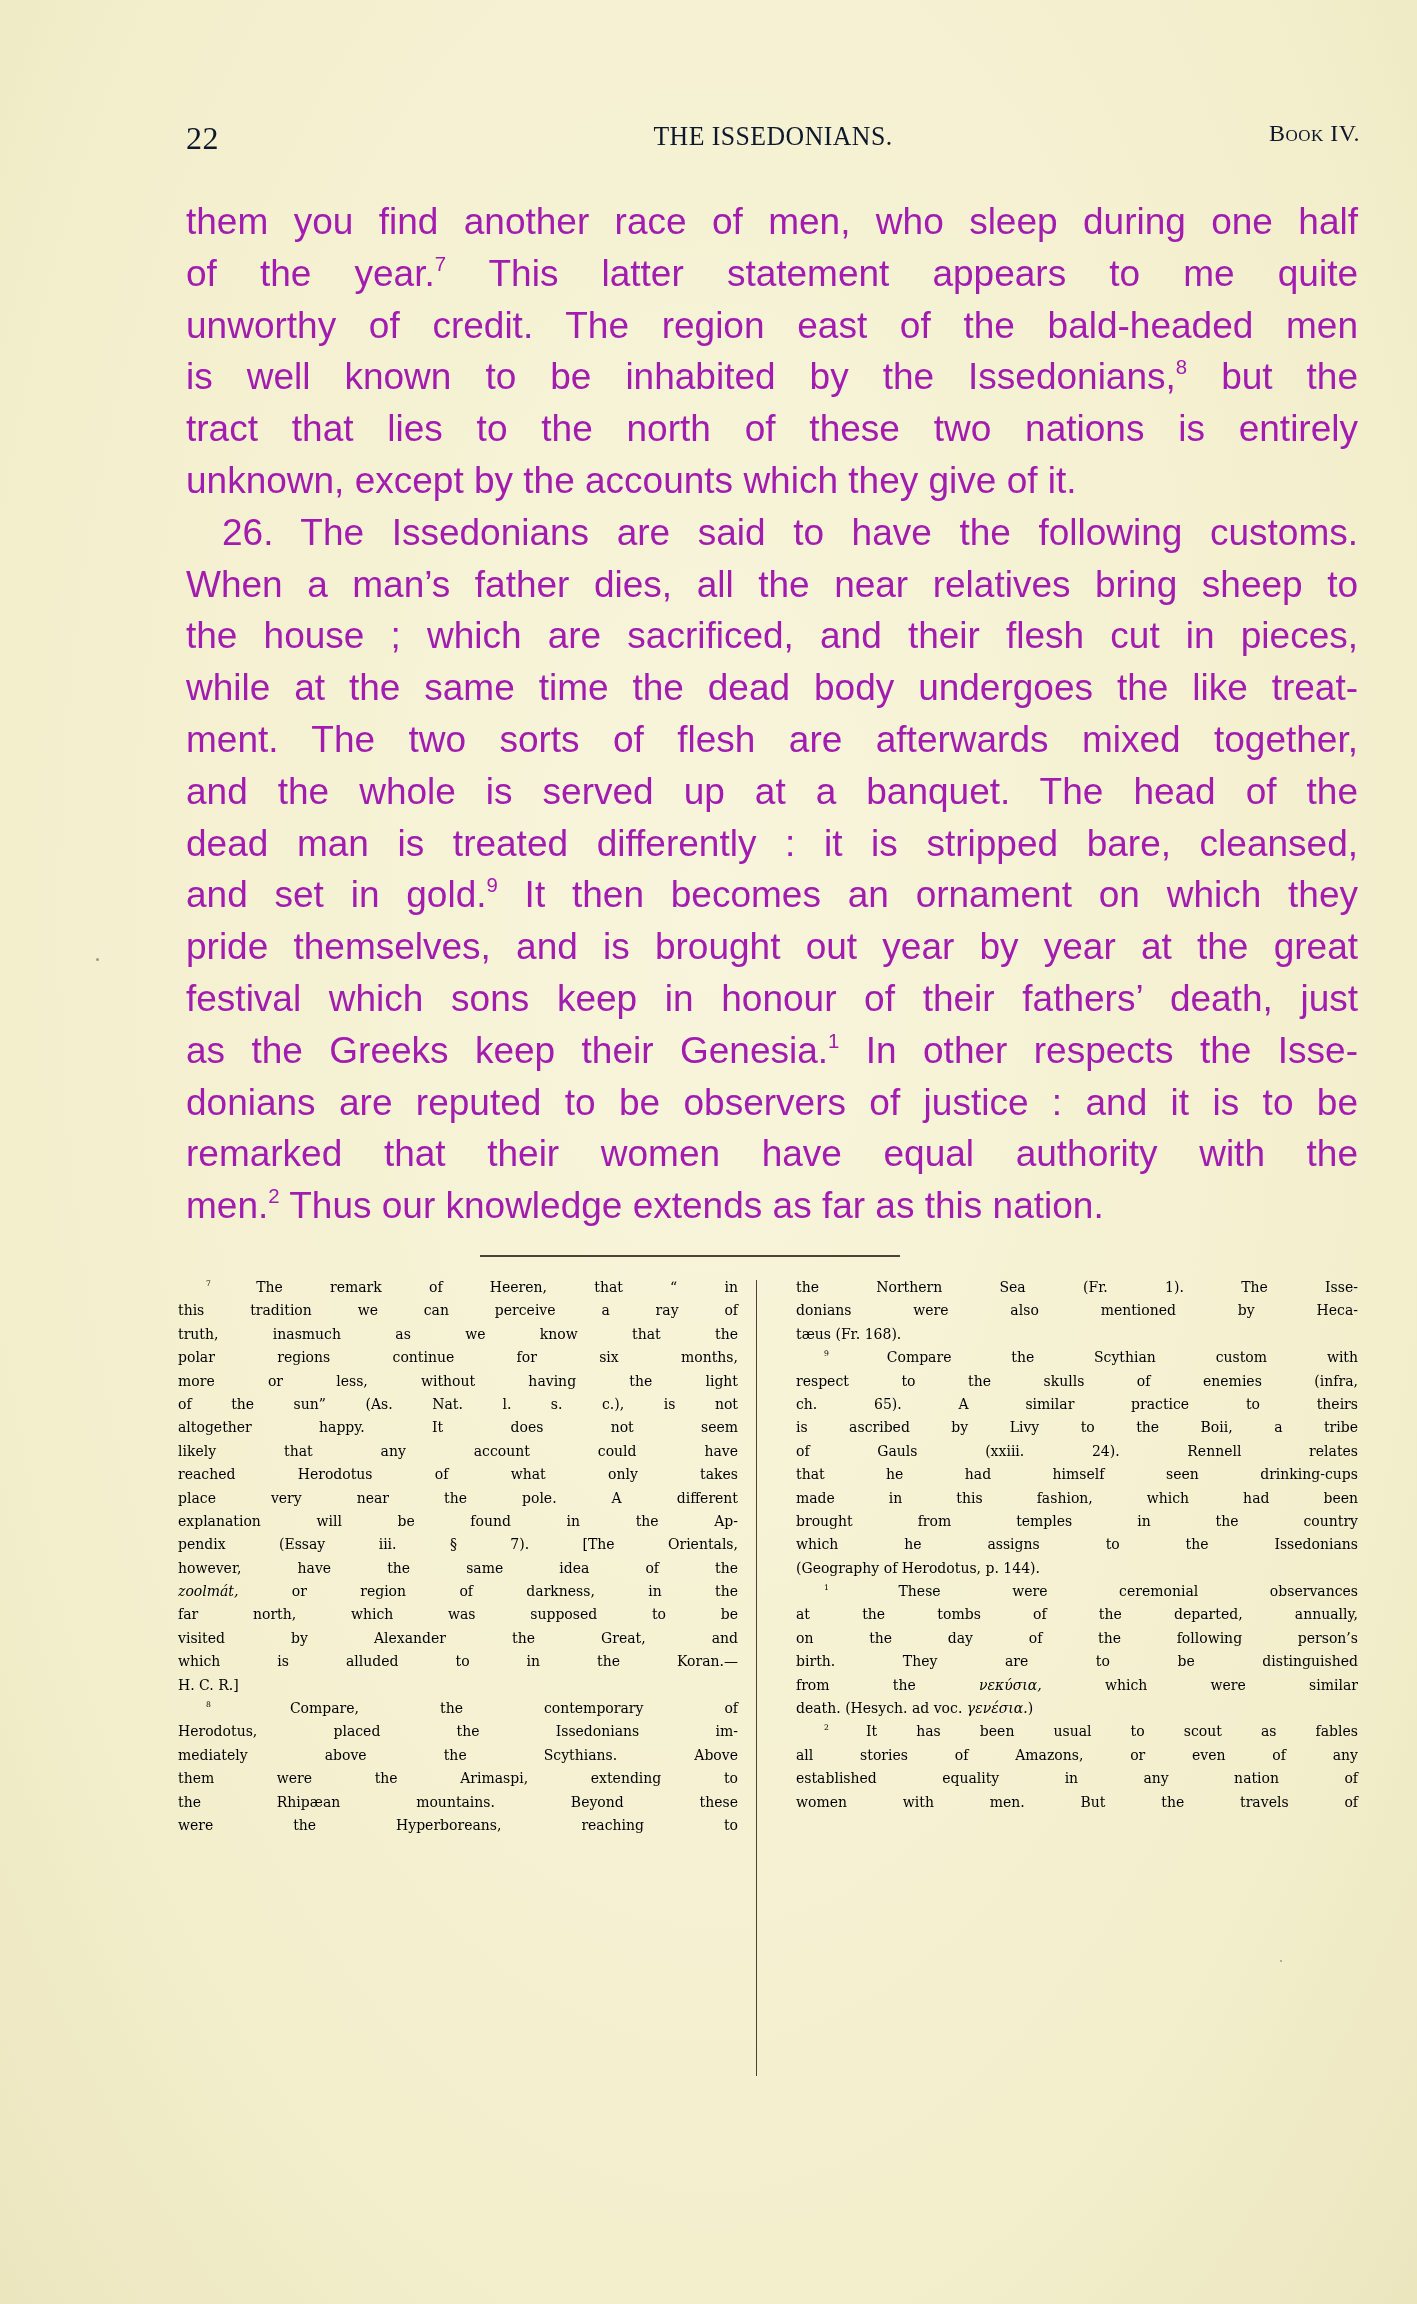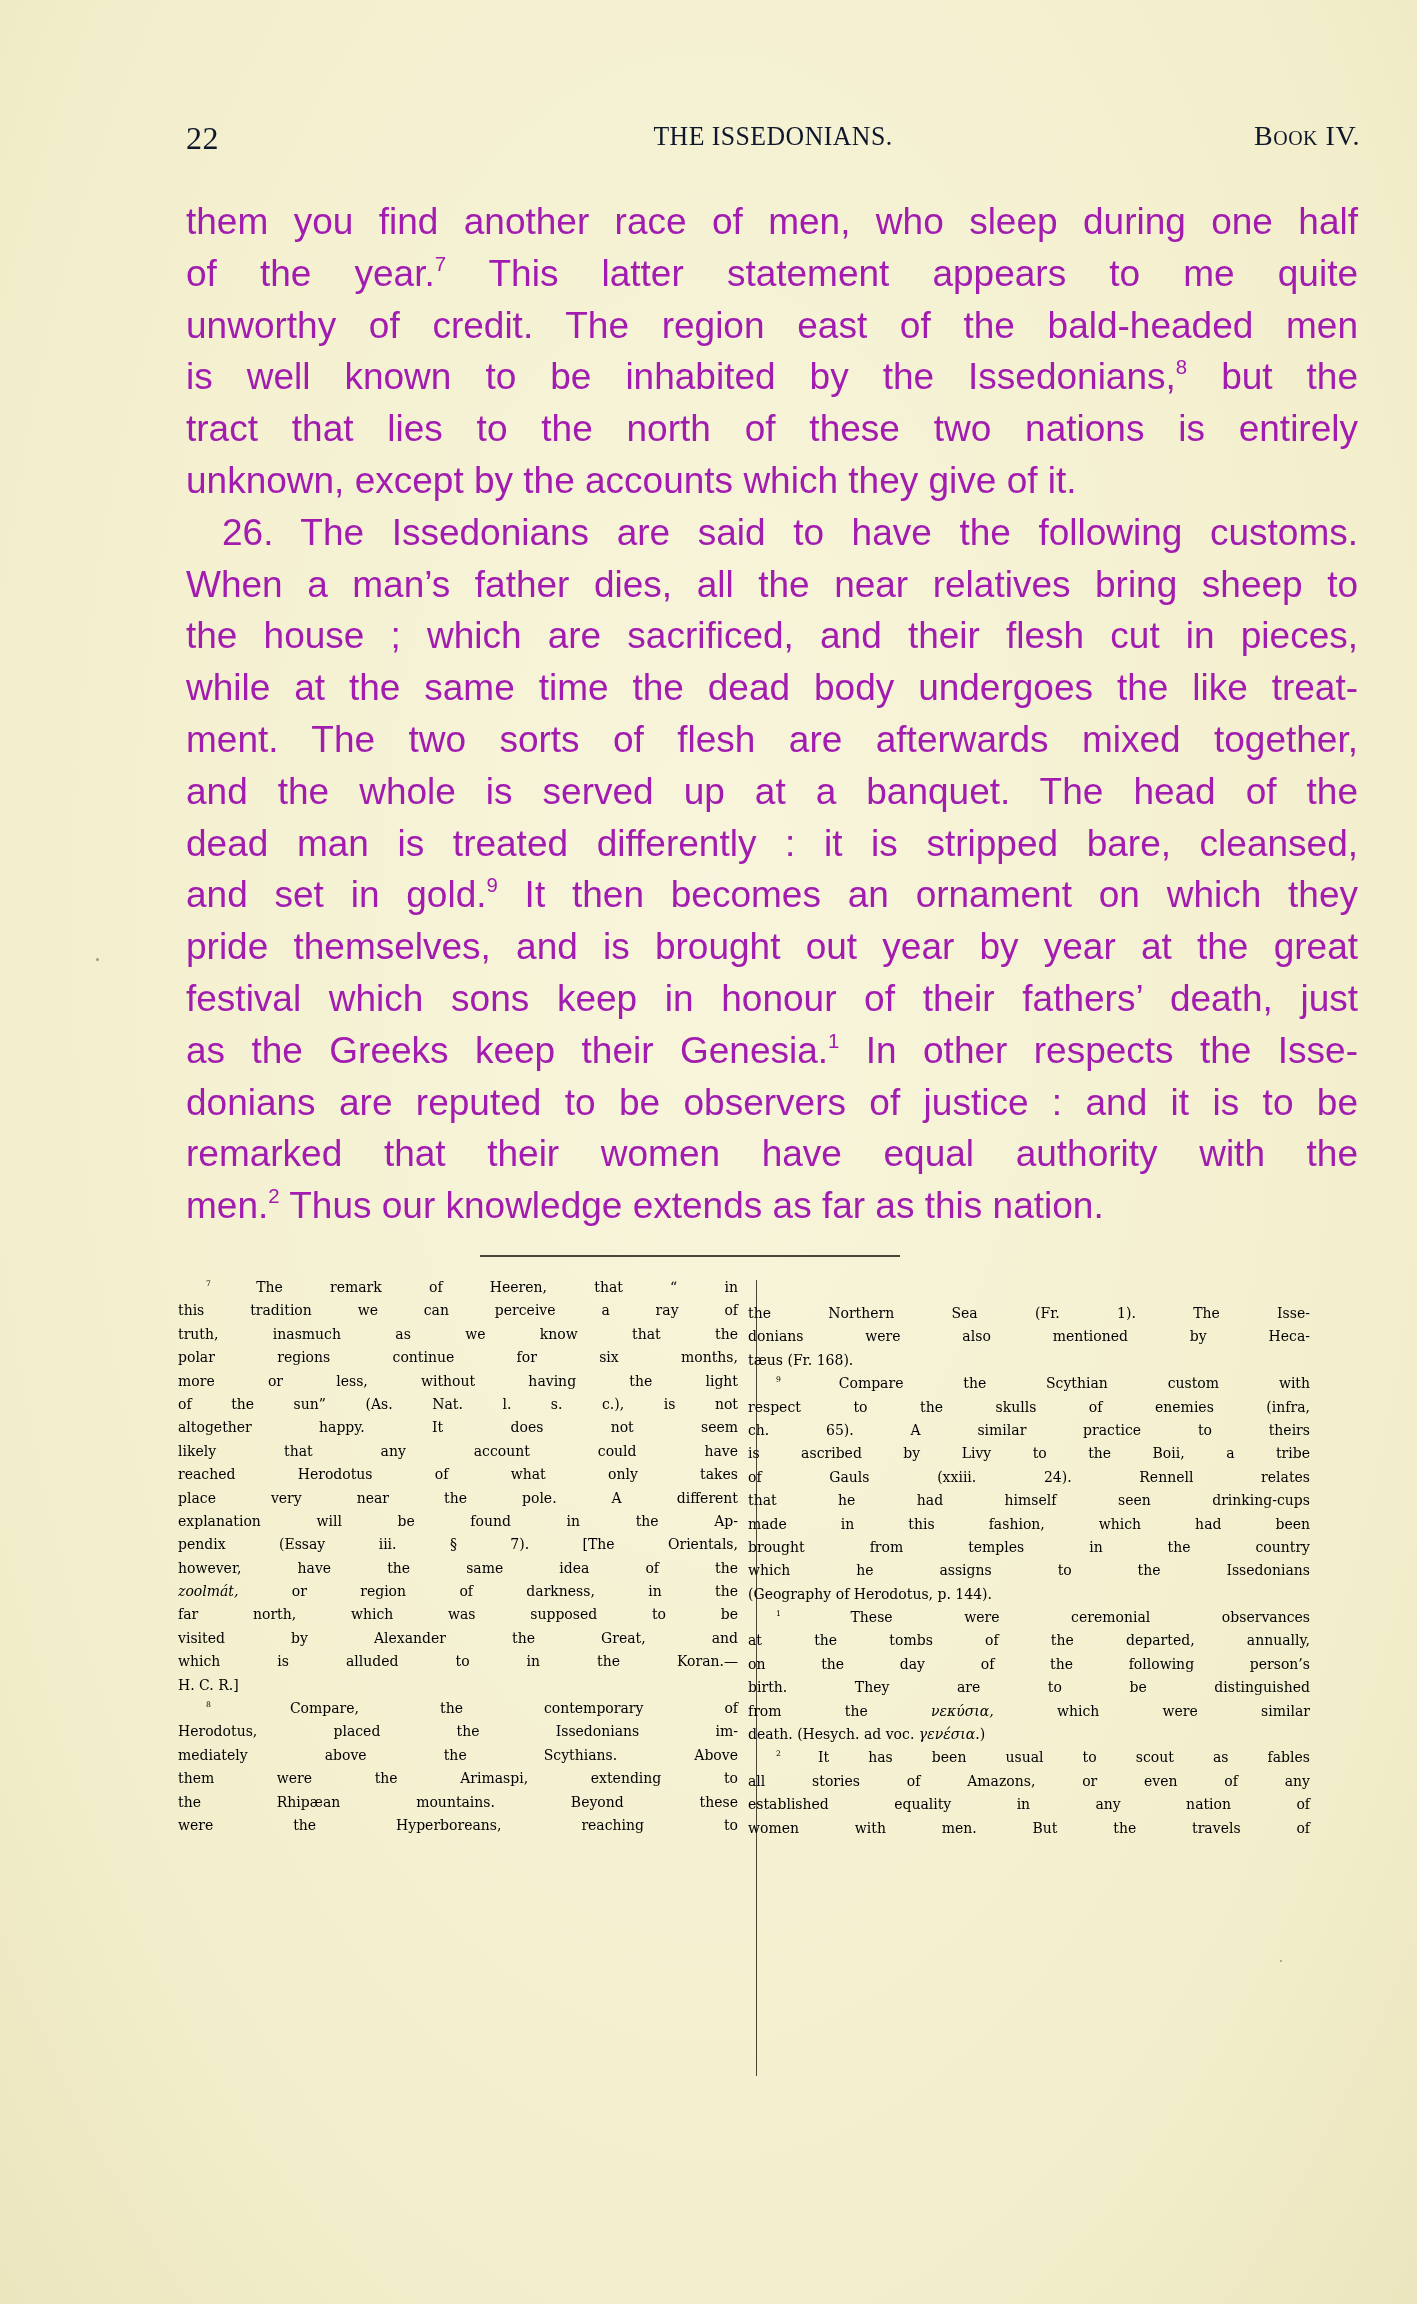--- a/index.html
+++ b/index.html
@@ -11,21 +11,21 @@
     color: #3a3327;
     position: relative;
   }
   .header {
     position: absolute; top: 112px; left: 186px; width: 1174px; height: 50px;
     font-family: "Liberation Serif", serif;
     font-size: 30px; color: #0f172a; letter-spacing: 0.5px;
   }
   .header .pgnum { position: absolute; left: 0; top: 8px; font-size: 32px; }
   .header .title { position: absolute; left: 0; right: 0; text-align: center; top: 8px; font-size: 28px; transform: scaleX(0.92); }
-  .header .book { position: absolute; right: 0; top: 8px; font-size: 28px; font-variant: small-caps; }
+  .header .book { position: absolute; right: 0; top: 8px; font-size: 24px; font-variant: small-caps; }
 
   .body-text {
     position: absolute; top: 196px; left: 186px; width: 1172px;
     font-family: Liberation Sans, sans-serif;
     font-size: 37px; line-height: 51.8px; color: #a21caf;
   }
   .body-text .line { display: block; white-space: nowrap; text-align: justify; text-align-last: justify; height: 51.8px; }
   .body-text .line.last { text-align-last: left; }
   .body-text .indent { padding-left: 36px; }
   sup { font-size: 0.55em; vertical-align: 0.75em; line-height: 0; }
@@ -34,21 +34,21 @@
     position: absolute; top: 1255px; left: 480px; width: 420px; height: 0;
     border-top: 2px solid #4a4336;
   }
 
   .fn-col {
     position: absolute; top: 1276px; width: 560px;
     font-family: "DejaVu Serif", serif;
     font-size: 14px; line-height: 23.4px; color: #000000;
   }
   .fn-col.left { left: 178px; width: 560px; }
-  .fn-col.right { left: 748px; width: 562px; margin-top: 26px; }
+  .fn-col.right { left: 796px; width: 562px; }
   .fn-col .line { display: block; white-space: nowrap; text-align: justify; text-align-last: justify; height: 23.4px; }
   .fn-col .line.last { text-align-last: left; }
   .fn-col .fn-start { padding-left: 28px; }
   .fn-col em { font-style: italic; }
   .divider {
     position: absolute; top: 1280px; left: 756px; width: 0; height: 796px;
     border-left: 1.5px solid #4a4336;
   }
   .speck { position: absolute; width: 3px; height: 3px; border-radius: 50%; background: #6b604a; opacity: 0.6; }
 </style>

